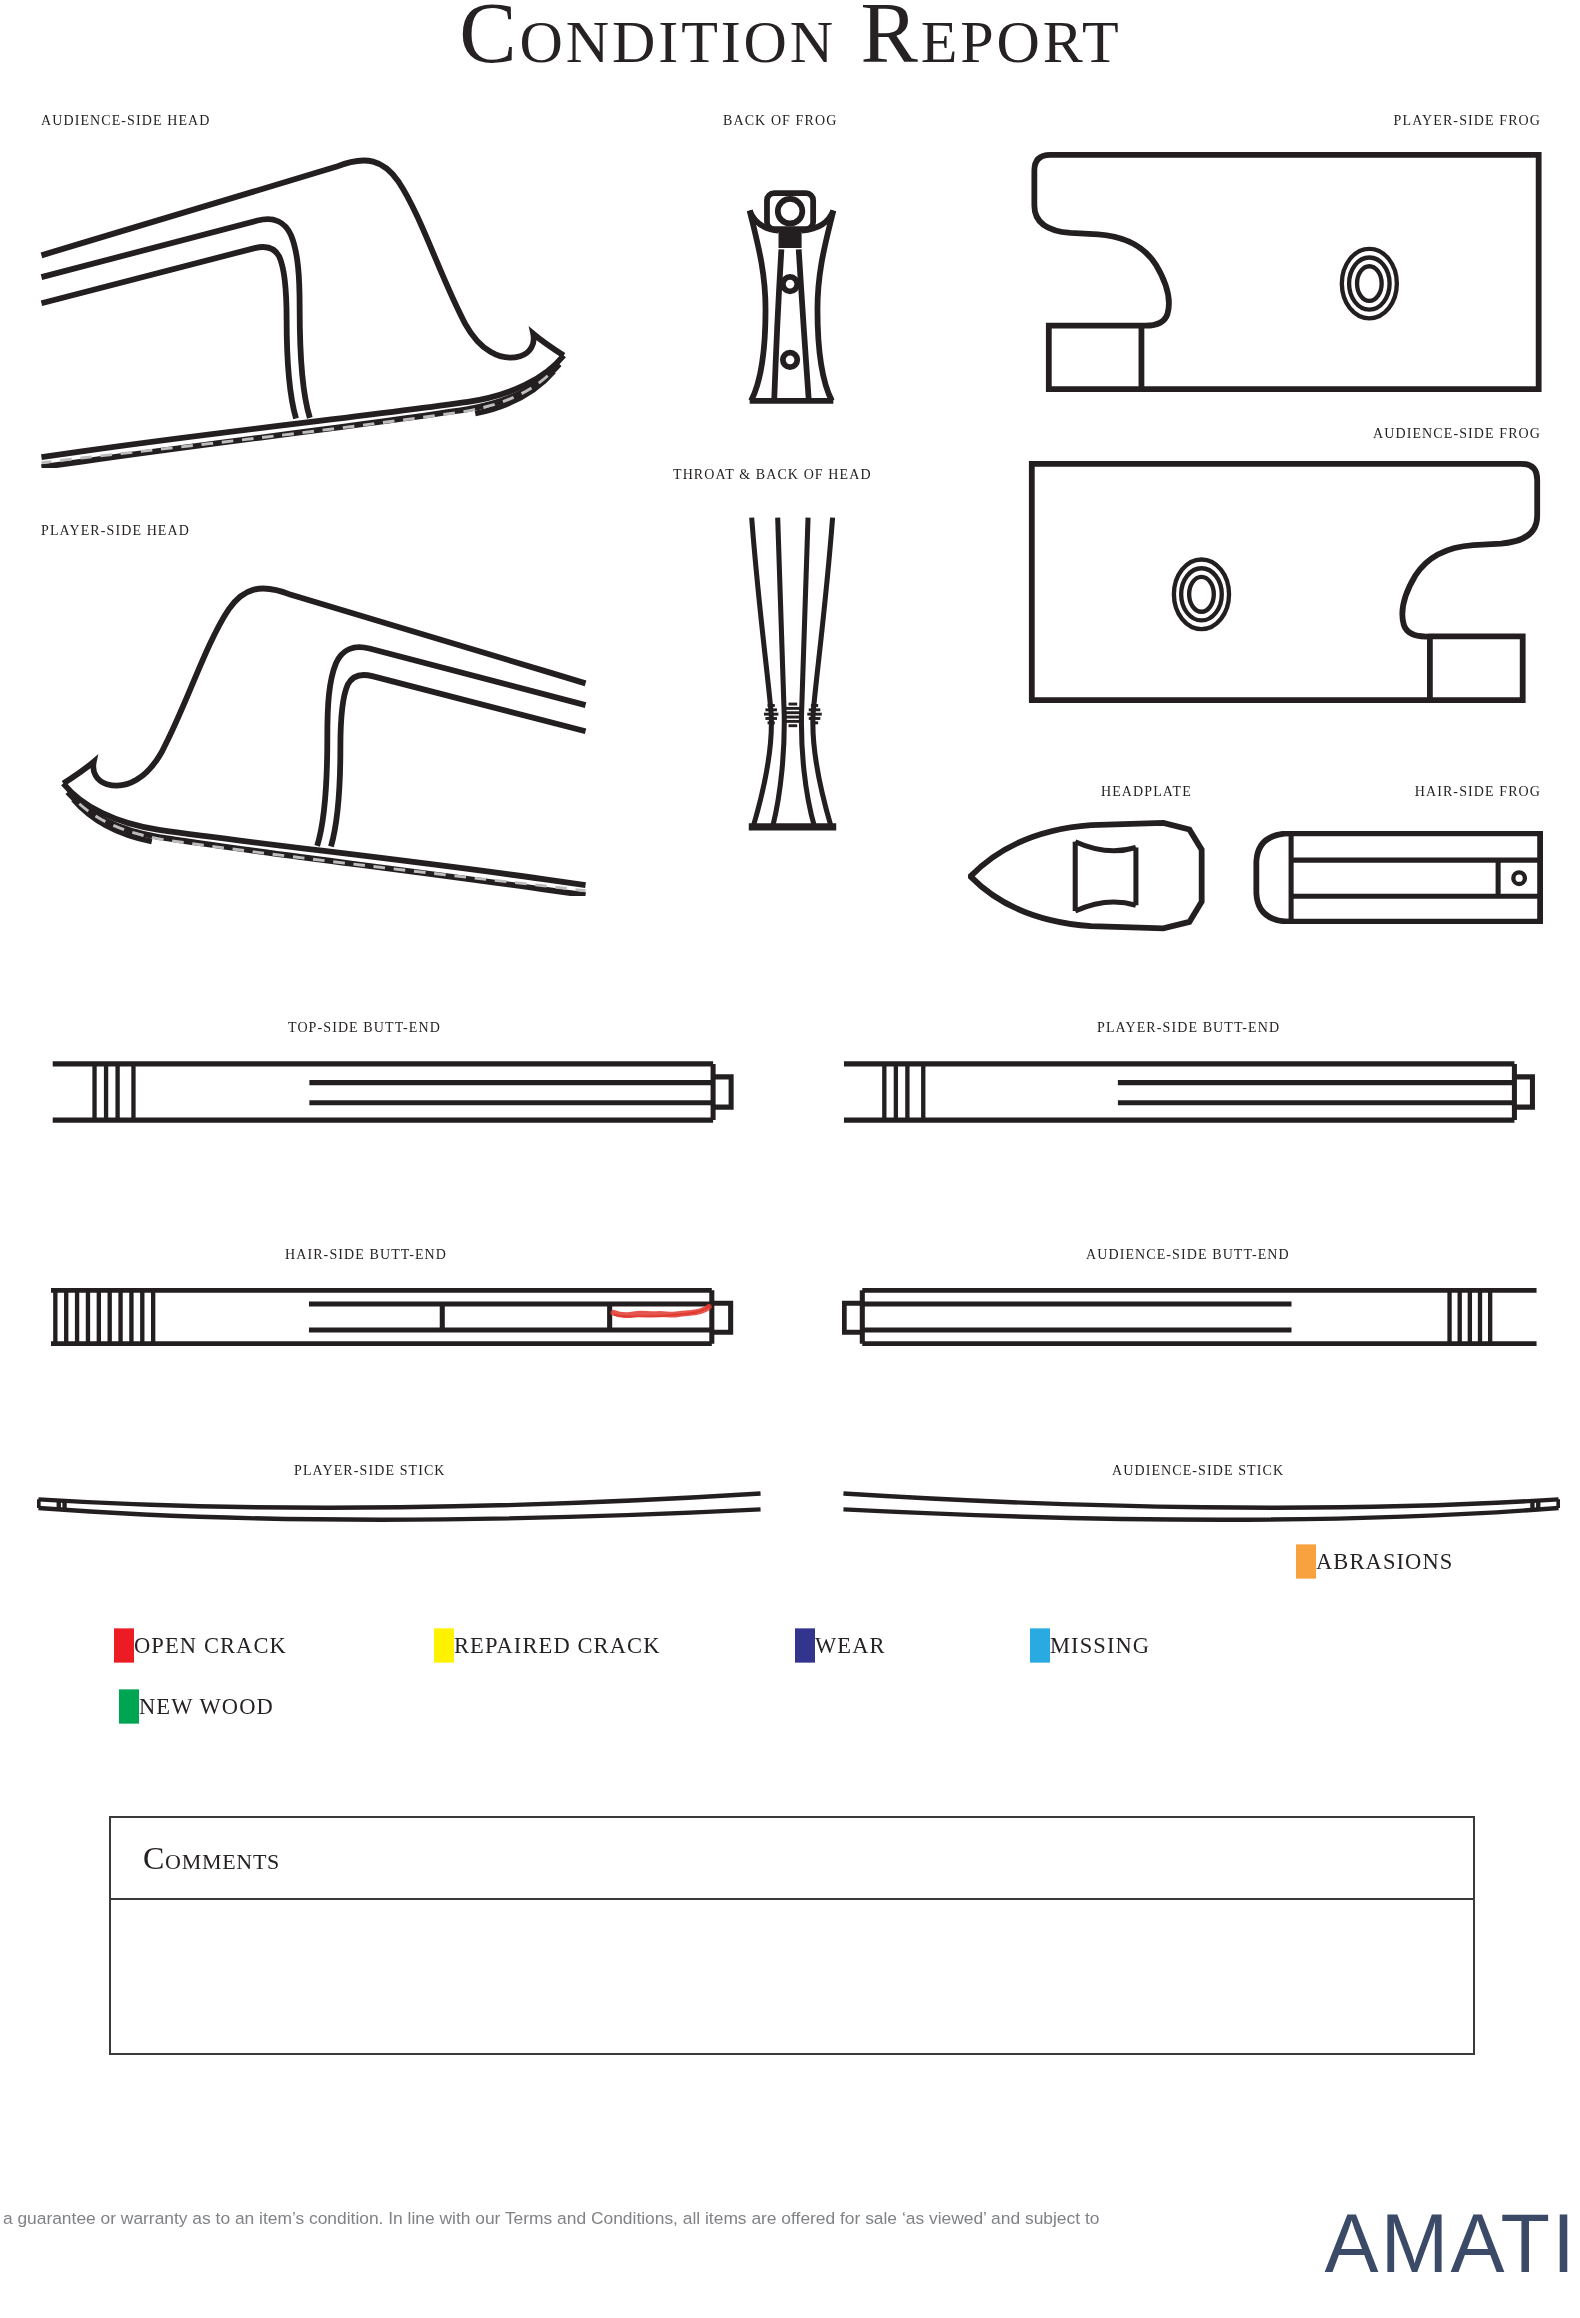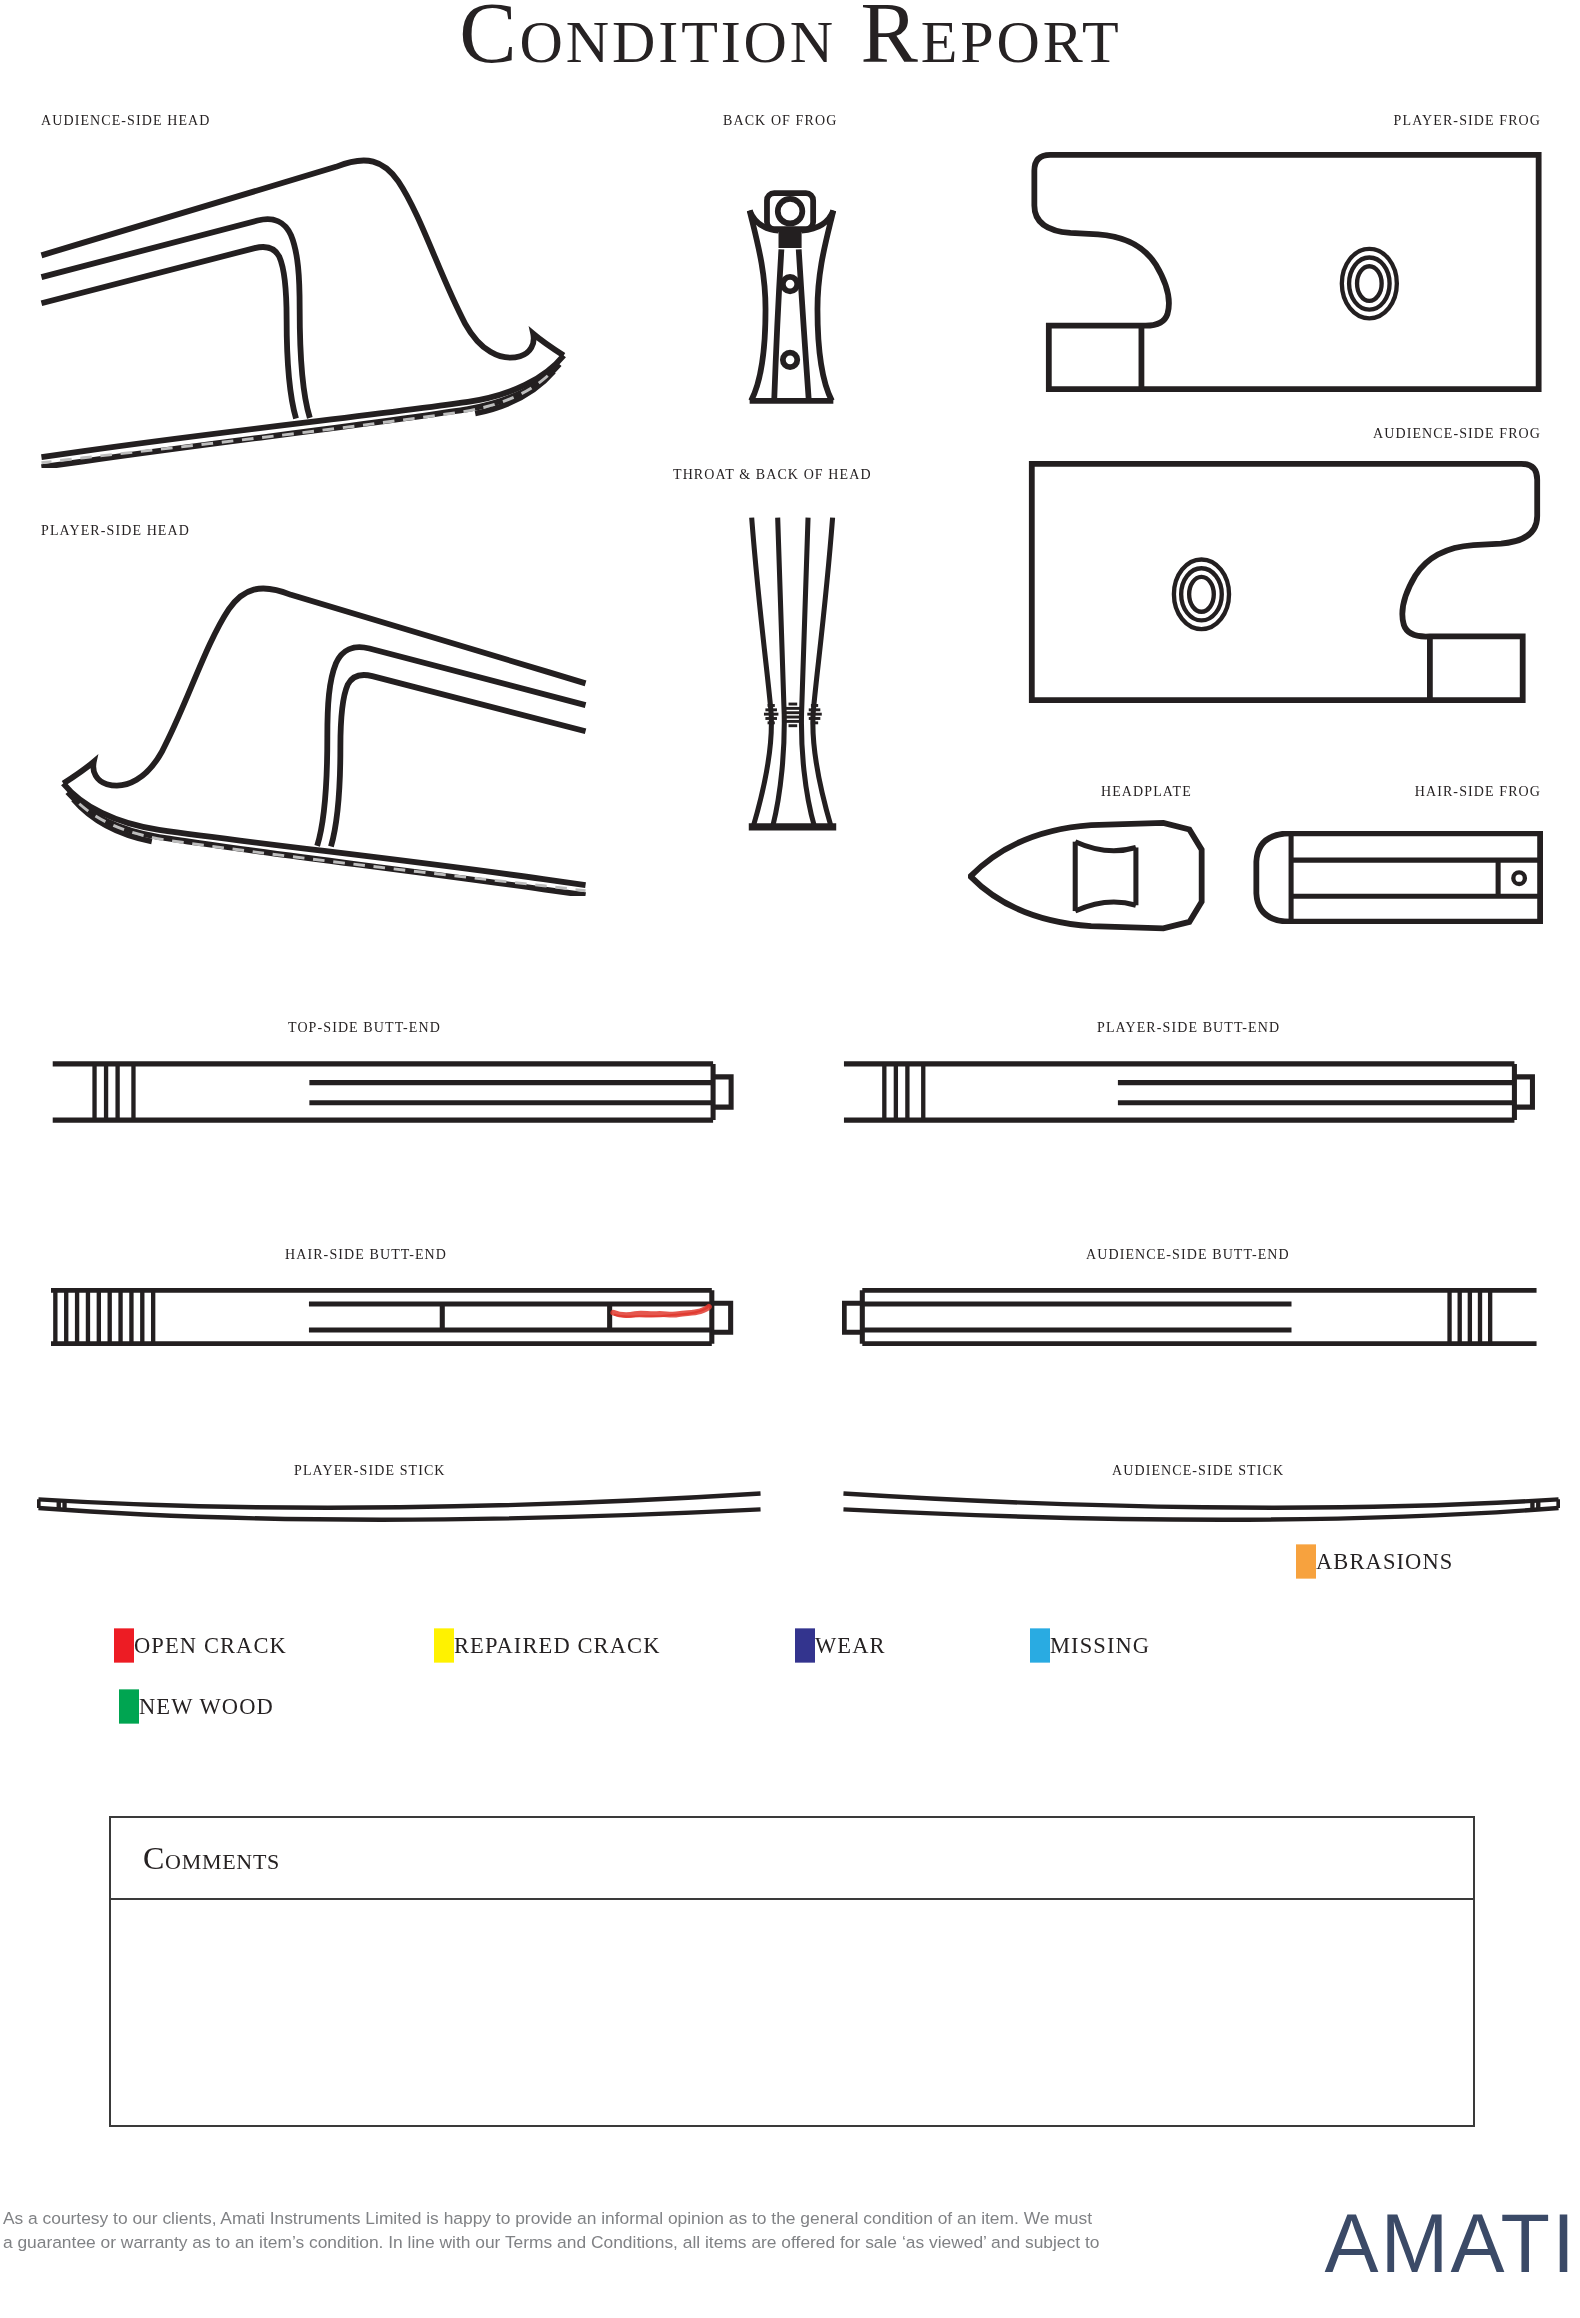--- a/index.html
+++ b/index.html
@@ -11,21 +11,21 @@
   .lbl{position:absolute;font-family:"Liberation Serif", serif;font-size:14px;
        letter-spacing:1.1px;color:#262223;white-space:nowrap;}
   .draw{position:absolute;}
   .ln{fill:none;stroke:#231f20;stroke-width:8;stroke-linecap:butt;stroke-linejoin:miter;}
   .ln6{fill:none;stroke:#231f20;stroke-width:6;}
   .fl{fill:#231f20;stroke:none;}
   .dash{fill:none;stroke:#bdbdbd;stroke-width:4;stroke-dasharray:16 12;}
   .legend-item{position:absolute;display:flex;align-items:center;}
   .legend-label{font-family:"Liberation Serif", serif;font-size:22.5px;letter-spacing:1.1px;
                 color:#262223;white-space:nowrap;}
-  .comments-box{position:absolute;left:109px;top:1816px;width:1366px;height:311px;
+  .comments-box{position:absolute;left:109px;top:1816px;width:1366px;height:239px;
                 border:2.2px solid #3a3a3a;box-sizing:border-box;background:#fff;}
   .comments-head{height:82px;border-bottom:2.2px solid #3a3a3a;box-sizing:border-box;
                  display:flex;align-items:center;padding-left:32px;}
   .comments-title{font-variant:small-caps;font-size:32px;letter-spacing:0.7px;color:#262223;}
   .comments-body{height:153px;}
   .footer-text{position:absolute;left:2.9px;top:2206px;width:1160px;
                font-family:"Liberation Sans", sans-serif;font-size:17.4px;line-height:24px;
                color:#808285;}
   .logo{position:absolute;left:1297px;top:2203px;width:280px;text-align:right;
         font-family:"Liberation Sans", sans-serif;font-size:81px;letter-spacing:2.2px;
@@ -236,20 +236,19 @@
   </div>
 
   <div class="comments-box">
     <div class="comments-head">
       <span class="comments-title">Comments</span>
     </div>
     <div class="comments-body"></div>
   </div>
 
   <div class="footer-text">
-    <div>As a courtesy to our clients, Amati Instruments Limited is happy to provide an informal opinion as to the general condition of an item. We must</div>
     <div>a guarantee or warranty as to an item’s condition. In line with our Terms and Conditions, all items are offered for sale ‘as viewed’ and subject to</div>
   </div>
 
   <div class="logo">AMATI</div>
 
 </div>
 
 
 </body></html>

